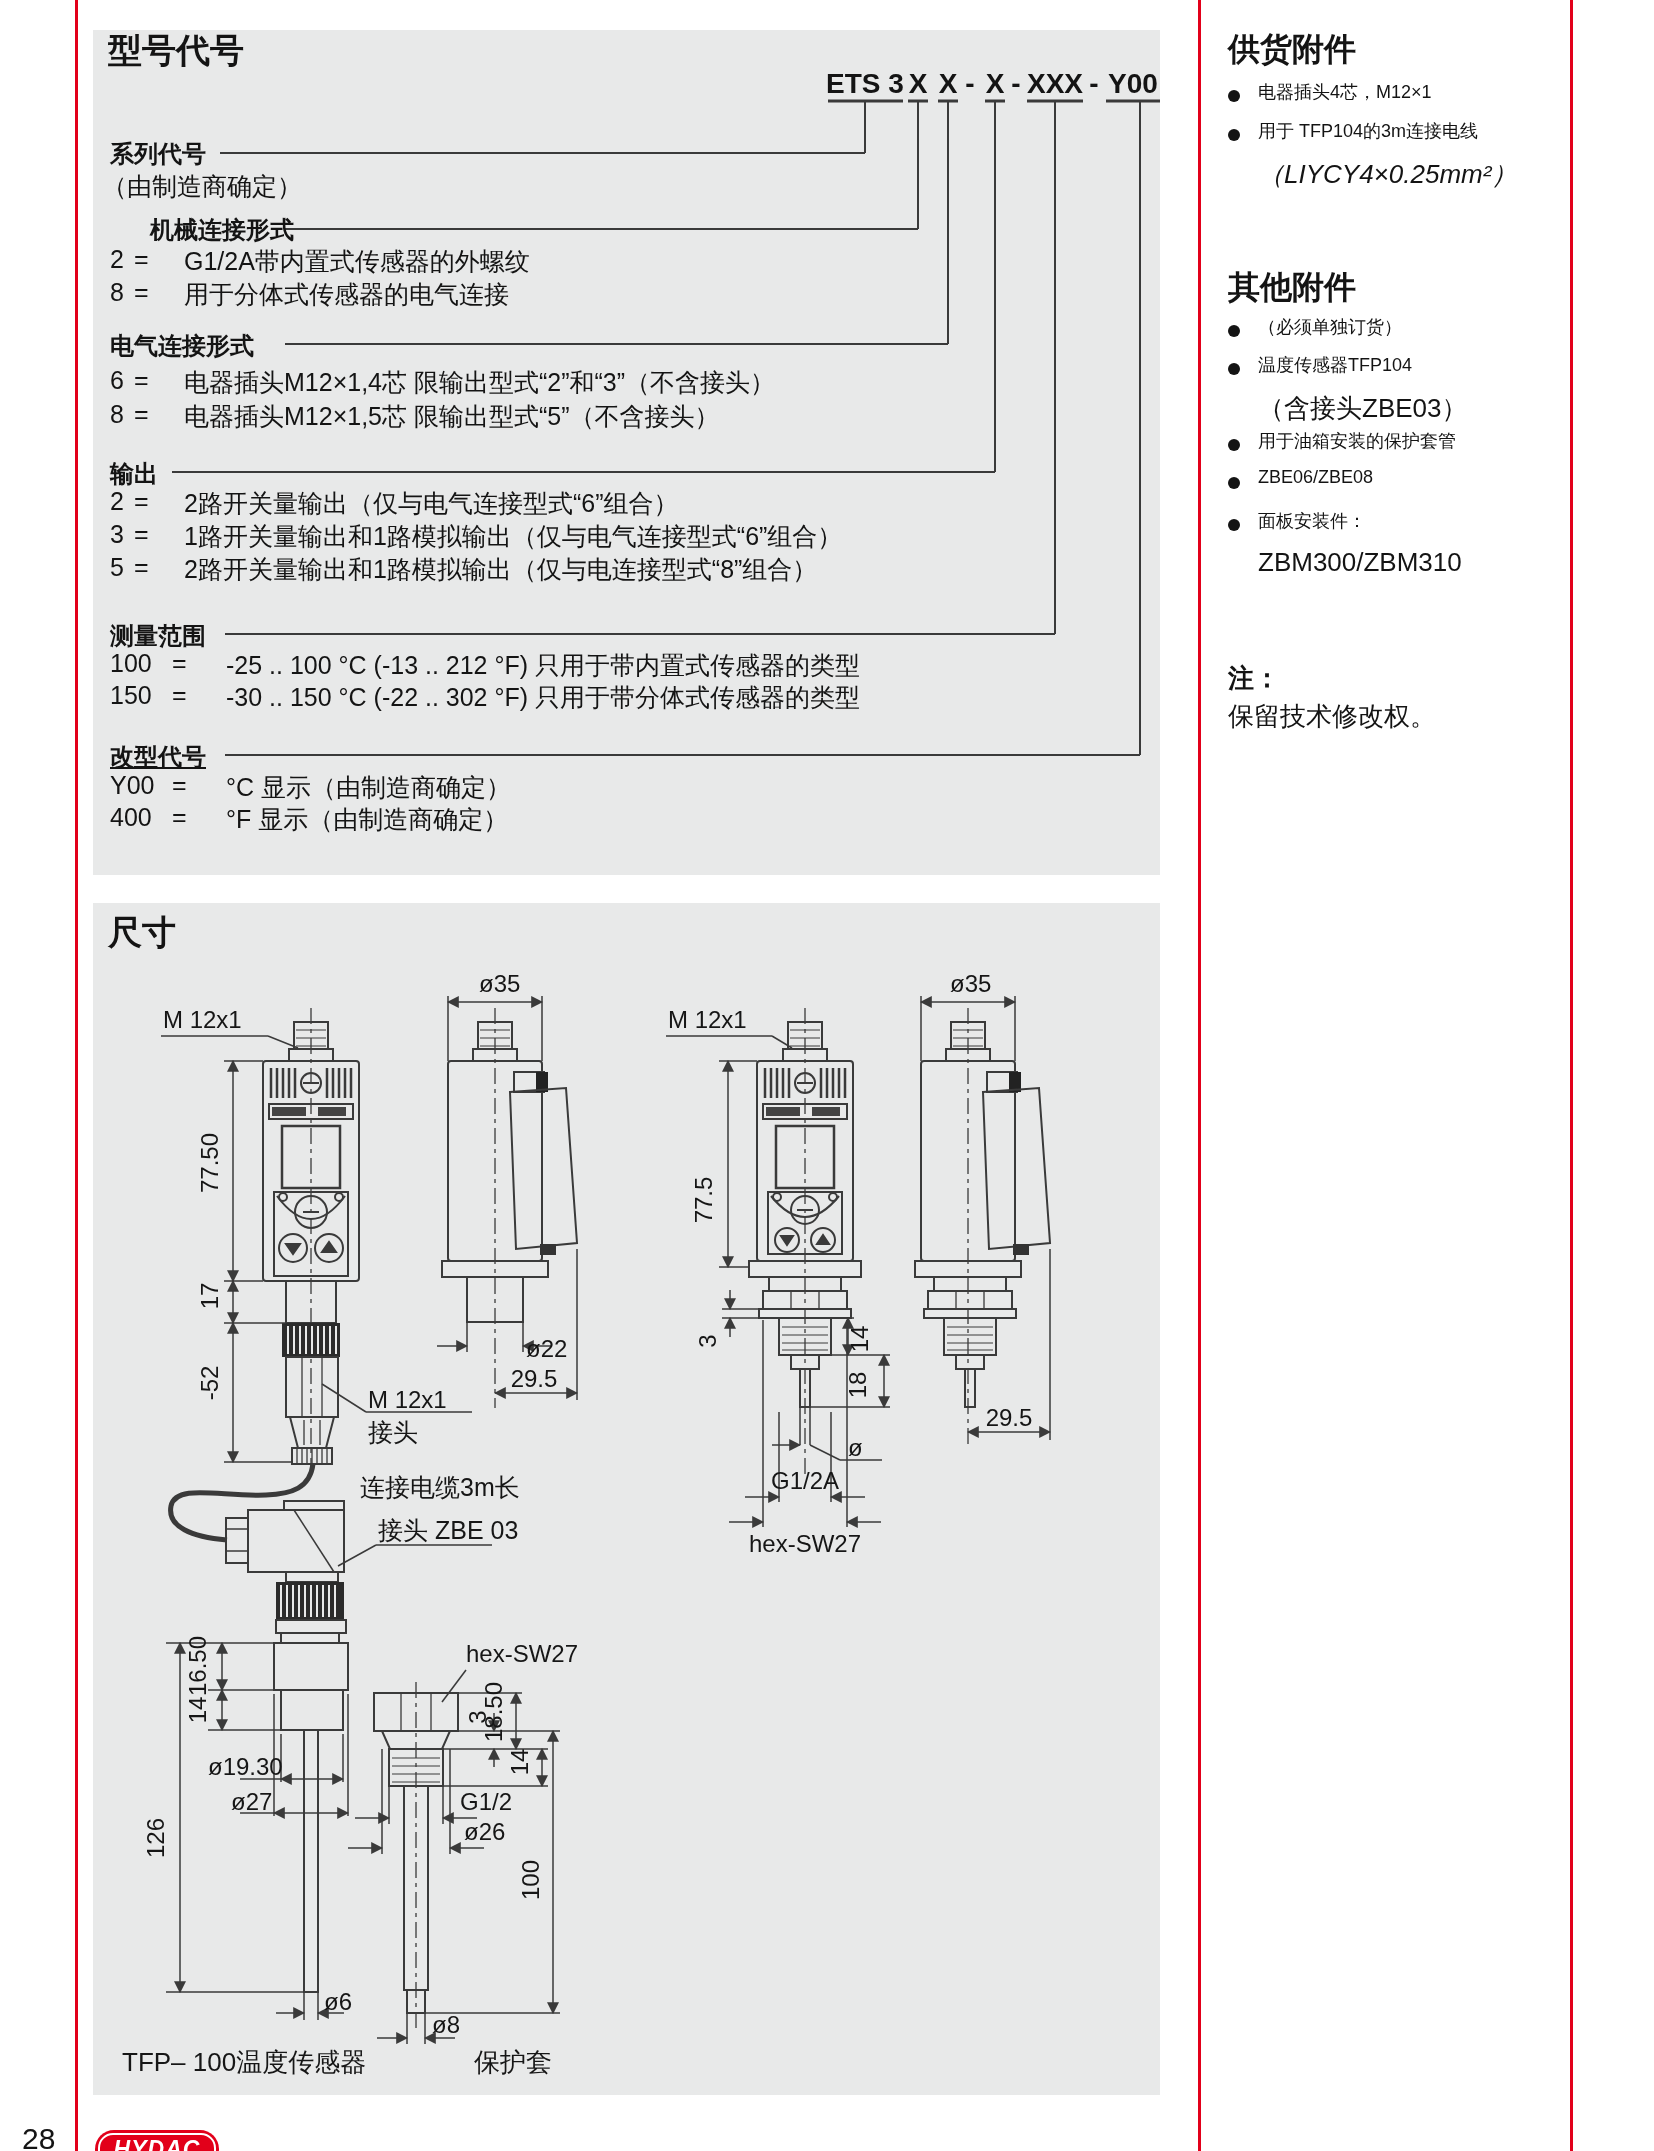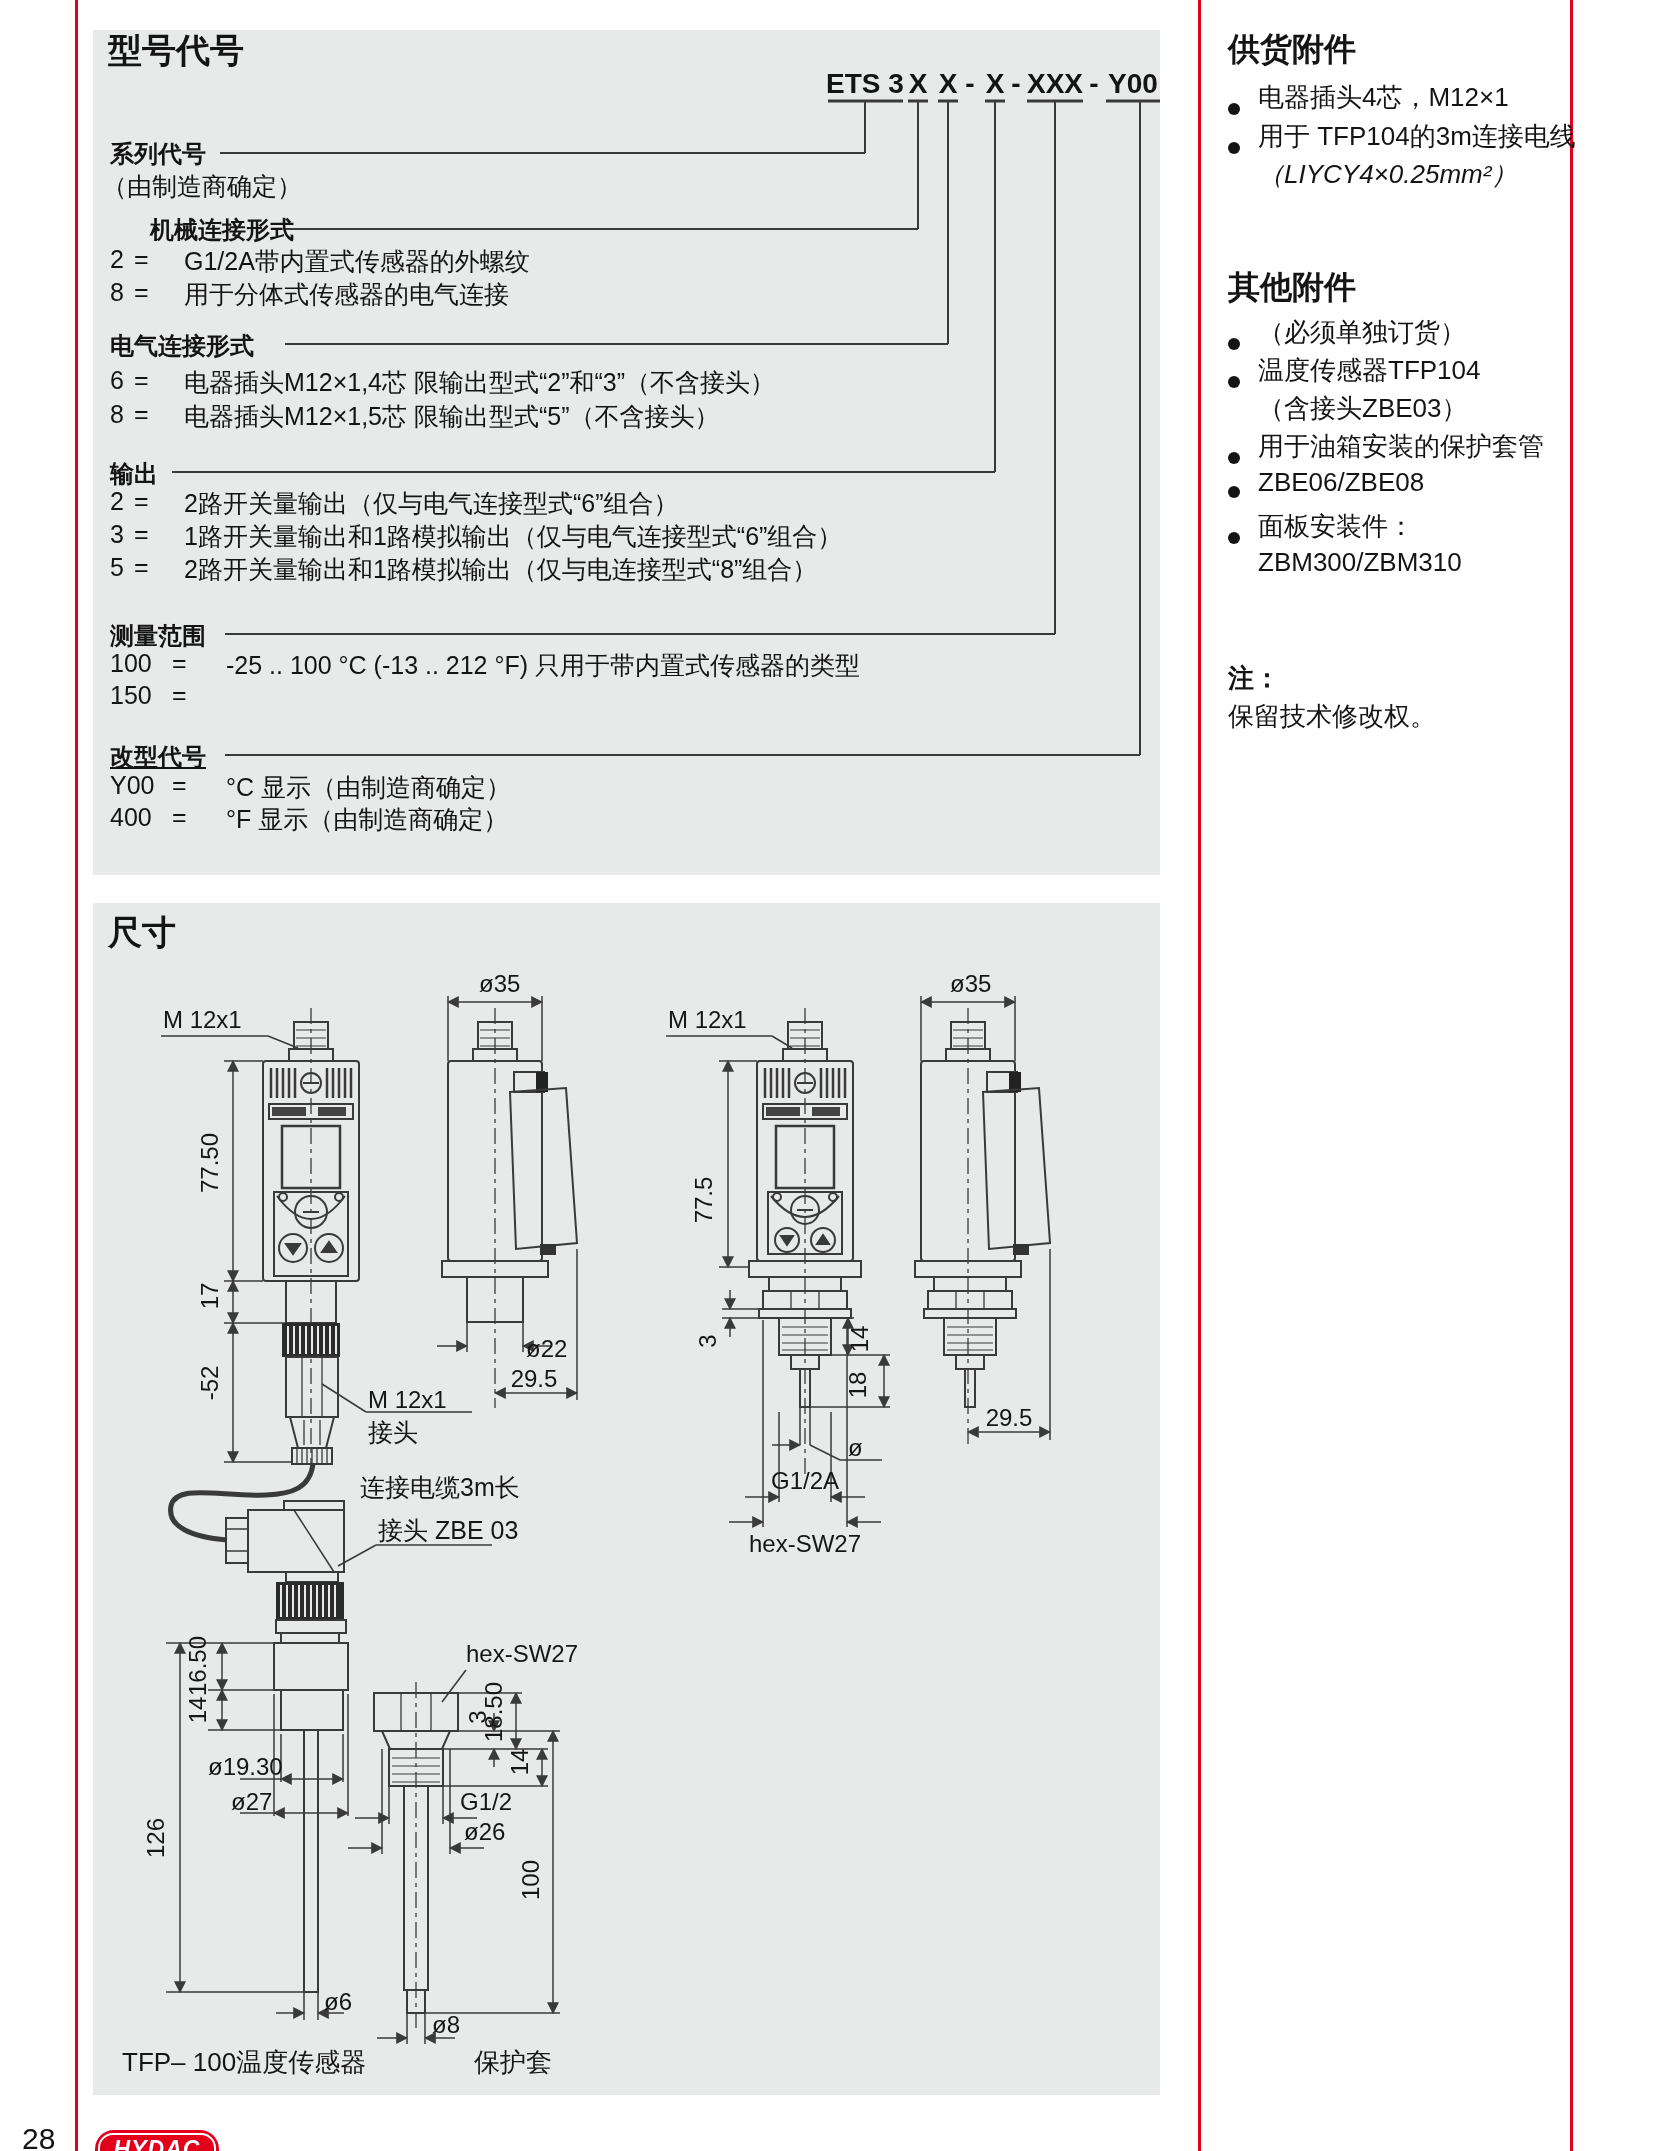--- a/index.html
+++ b/index.html
@@ -12,21 +12,21 @@
   .abs{position:absolute;white-space:nowrap;}
   .h1{font-size:34px;font-weight:bold;}
   .glabel{font-size:24px;font-weight:bold;}
   .gnote{font-size:25px;}
   .row{display:flex;font-size:25px;}
   .row .k{display:inline-block;width:24px;}
   .row .eq{display:inline-block;width:50px;}
   .row.wide .k{width:62px;}
   .row.wide .eq{width:54px;}
   .sb-title{font-size:32px;font-weight:bold;}
-  .sb-item{display:flex;align-items:flex-end;font-size:26px;}
+  .sb-item{display:flex;align-items:flex-start;font-size:18px;}
   .sb-item .dot{width:12px;height:12px;border-radius:50%;background:#141414;margin:10px 18px 0 0;flex:none;}
   .sb-cont{font-size:26px;}
   .pagenum{font-size:30px;}
   .logo{position:absolute;left:95px;top:2130px;width:124px;height:38px;background:#e2001a;
         border-radius:19px;padding:3px;box-sizing:border-box;}
   .logo .inner{width:100%;height:100%;border:2px solid #fff;border-radius:15px;box-sizing:border-box;
         display:flex;align-items:center;justify-content:center;}
   .logo .txt{color:#fff;font-weight:bold;font-style:italic;font-size:23px;letter-spacing:1px;}
   svg.overlay{position:absolute;left:0;top:0;pointer-events:none;}
   svg text{font-family:"Liberation Sans",sans-serif;}
@@ -381,20 +381,21 @@
 
   <div class="abs glabel" style="left:110px;top:620px;">测量范围</div>
   <div class="abs row wide" style="left:110px;top:649px;">
     <span class="k">100</span>
       <span class="eq">=</span>
       <span>-25 .. 100 °C (-13 .. 212 °F) 只用于带内置式传感器的类型</span>
   </div>
   <div class="abs row wide" style="left:110px;top:681px;">
     <span class="k">150</span>
       <span class="eq">=</span>
+      <span>-30 .. 150 °C (-22 .. 302 °F) 只用于带分体式传感器的类型</span>
   </div>
 
   <div class="abs glabel" style="left:110px;top:741px;text-decoration:underline;">改型代号</div>
   <div class="abs row wide" style="left:110px;top:771px;">
     <span class="k">Y00</span>
       <span class="eq">=</span>
       <span>°C 显示（由制造商确定）</span>
   </div>
   <div class="abs row wide" style="left:110px;top:803px;">
     <span class="k">400</span>

